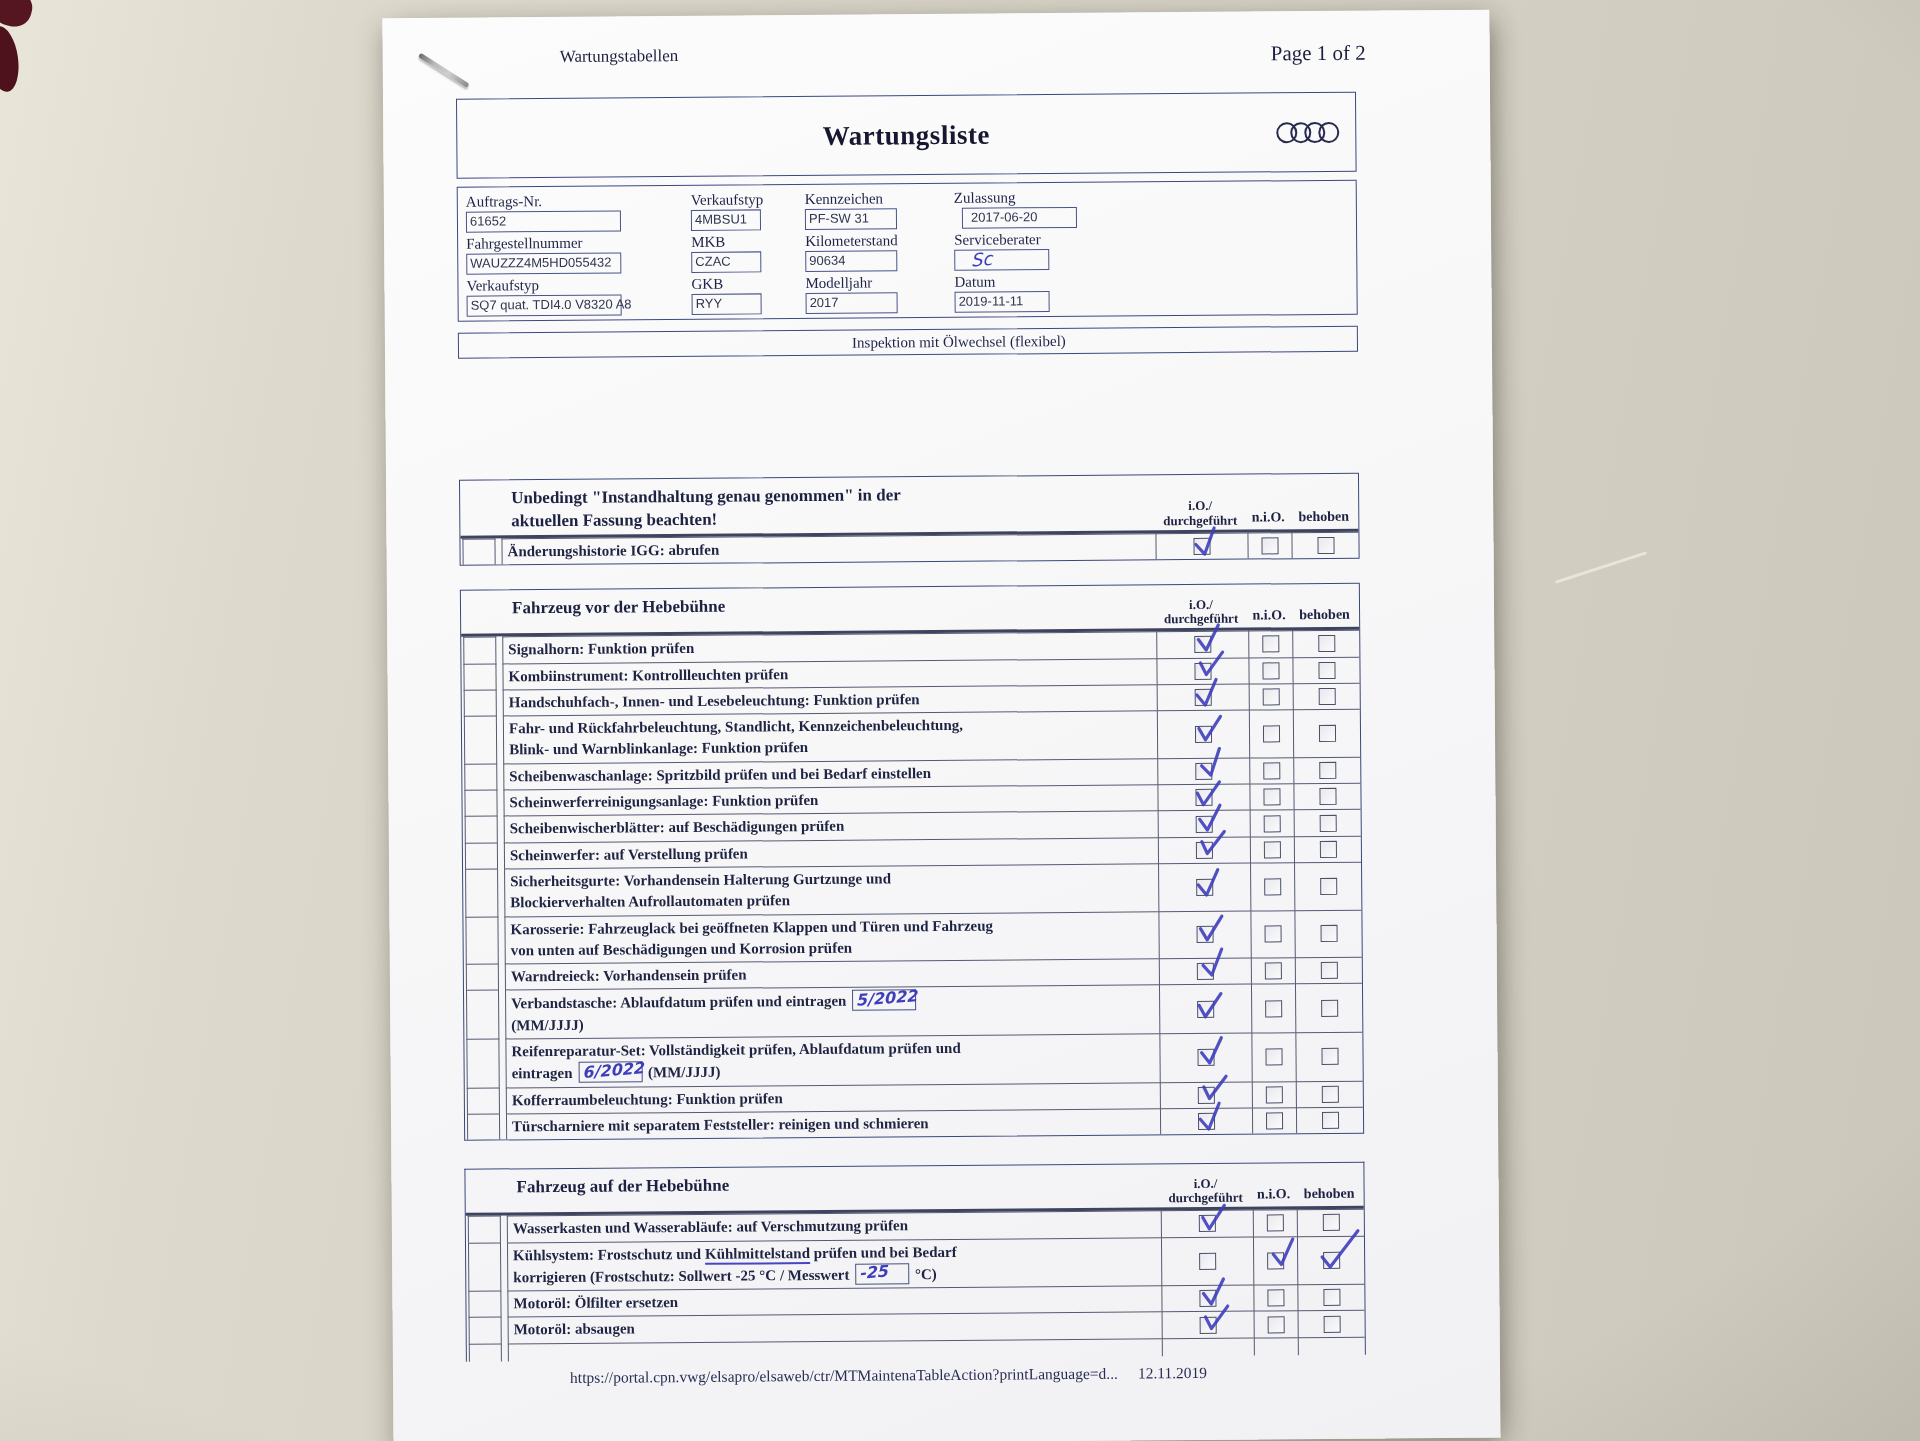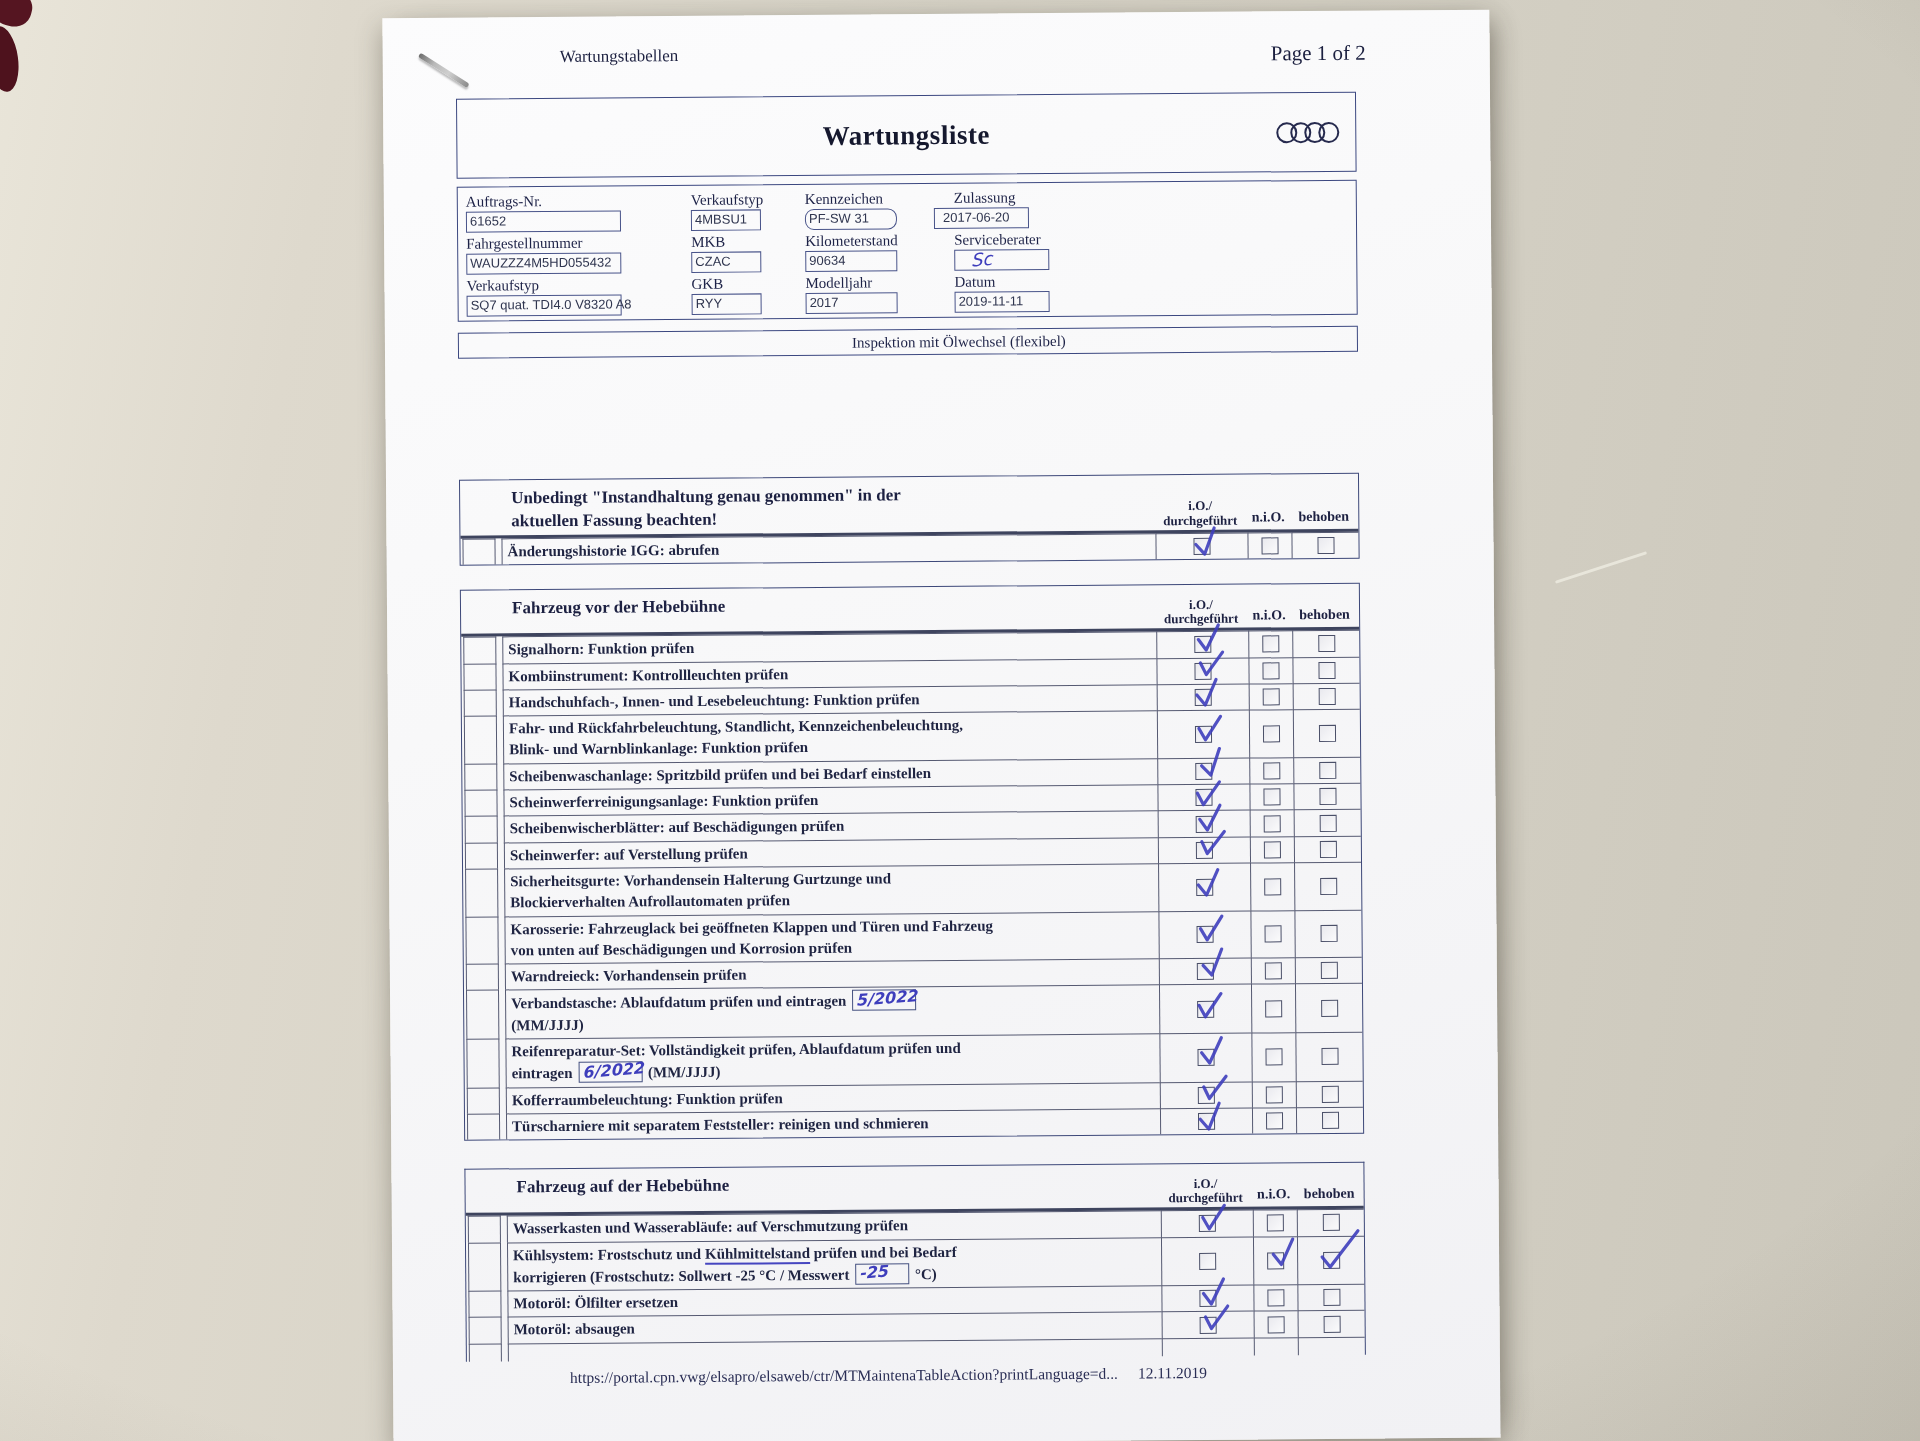--- a/index.html
+++ b/index.html
@@ -87,23 +87,23 @@
       <h1>Wartungsliste</h1>
       <div class="rings"><i></i><i></i><i></i><i></i></div>
     </div>
 
     <div class="vehicle-box" id="vehicle-box">
         <div class="vlabel" style="left: 8px; top: 6px;">Auftrags-Nr.</div>
         <div class="vinput" style="left: 8px; top: 24px; width: 155px;">61652</div>
         <div class="vlabel" style="left: 233px; top: 6px;">Verkaufstyp</div>
         <div class="vinput" style="left: 233px; top: 24px; width: 70px;">4MBSU1</div>
         <div class="vlabel" style="left: 347px; top: 6px;">Kennzeichen</div>
-        <div class="vinput" style="left: 347px; top: 24px; width: 92px; border-radius: 9px;">PF-SW 31</div>
+        <div class="vinput" style="left: 347px; top: 24px; width: 92px;">PF-SW 31</div>
         <div class="vlabel" style="left: 496px; top: 6px;">Zulassung</div>
-        <div class="vinput" style="left: 476px; top: 24px; width: 95px; padding-left: 8px;">2017-06-20</div>
+        <div class="vinput" style="left: 504px; top: 24px; width: 115px; padding-left: 8px;">2017-06-20</div>
         <div class="vlabel" style="left: 8px; top: 48px;">Fahrgestellnummer</div>
         <div class="vinput" style="left: 8px; top: 66px; width: 155px;">WAUZZZ4M5HD055432</div>
         <div class="vlabel" style="left: 233px; top: 48px;">MKB</div>
         <div class="vinput" style="left: 233px; top: 66px; width: 70px;">CZAC</div>
         <div class="vlabel" style="left: 347px; top: 48px;">Kilometerstand</div>
         <div class="vinput" style="left: 347px; top: 66px; width: 92px;">90634</div>
         <div class="vlabel" style="left: 496px; top: 48px;">Serviceberater</div>
         <div class="vinput" style="left: 496px; top: 66px; width: 95px;"><span class="hand" style="font-size: 18px; margin-left: 14px; margin-top: -3px;">Sc</span></div>
         <div class="vlabel" style="left: 8px; top: 90px;">Verkaufstyp</div>
         <div class="vinput" style="left: 8px; top: 108px; width: 155px;">SQ7 quat. TDI4.0 V8320 A8</div>

